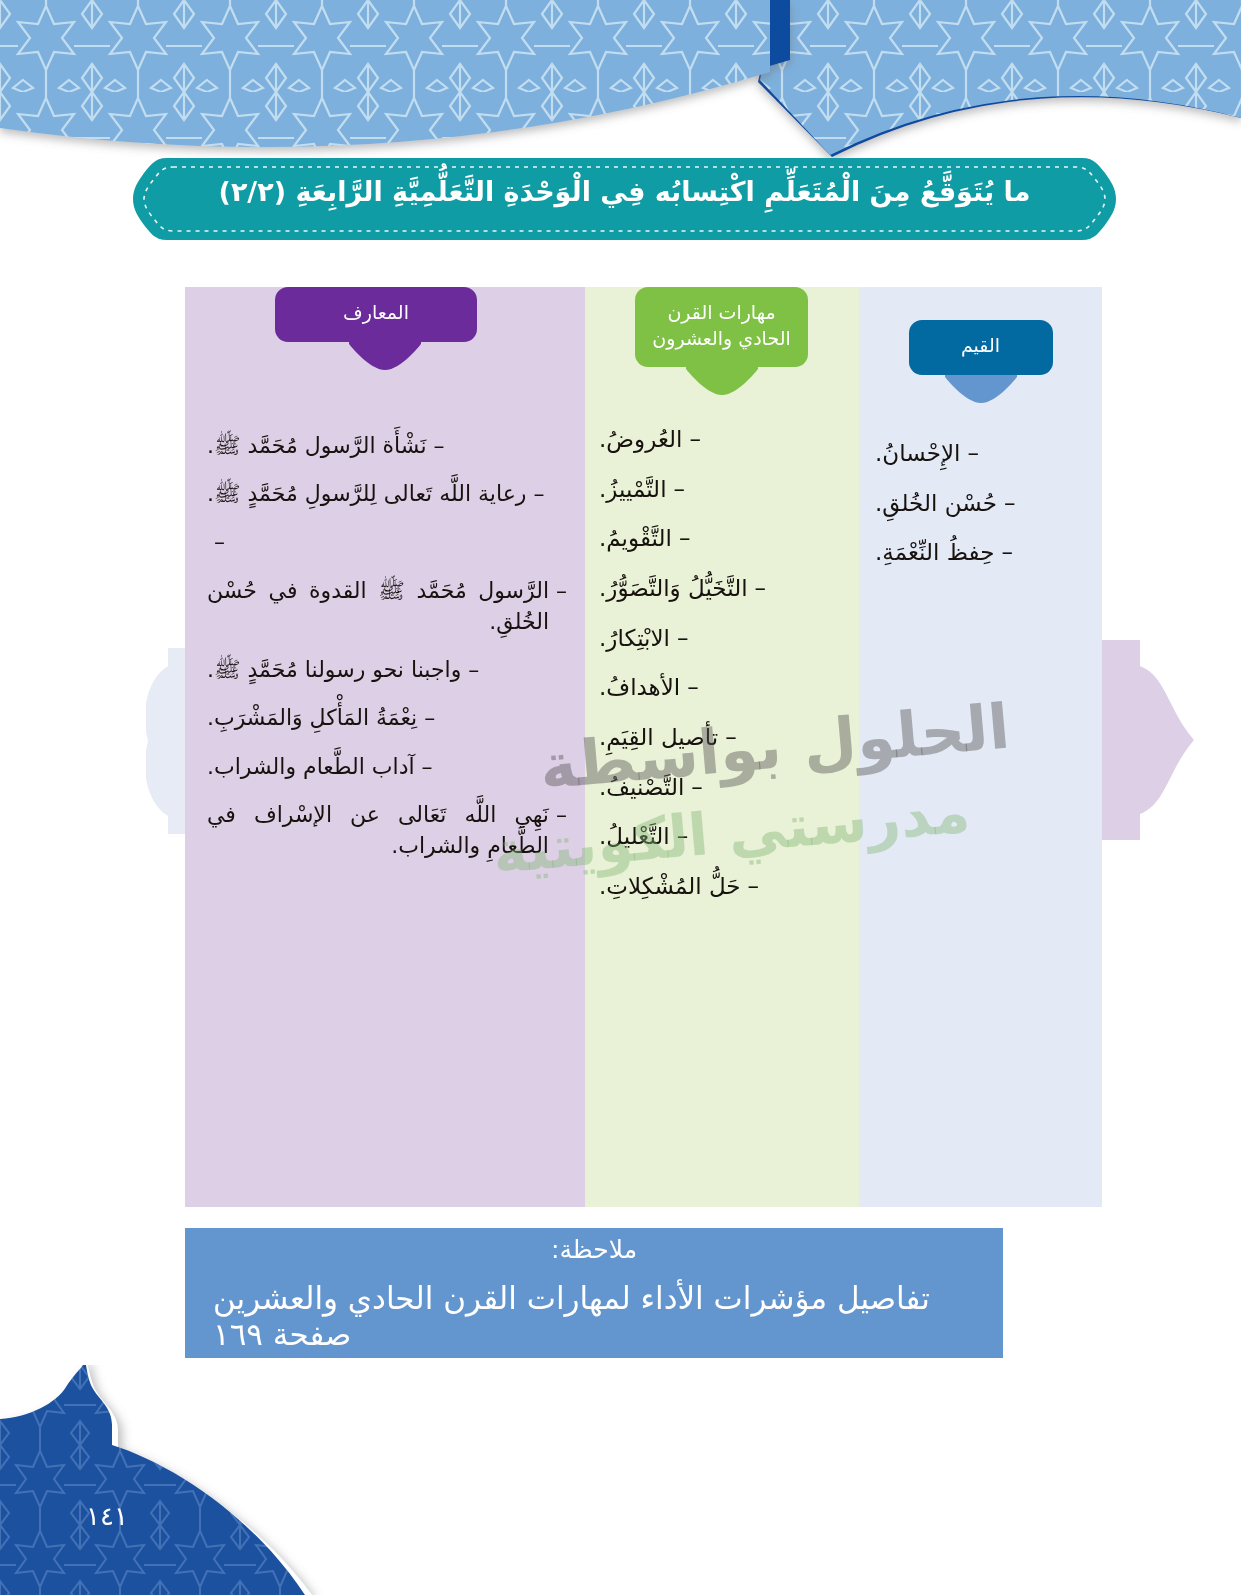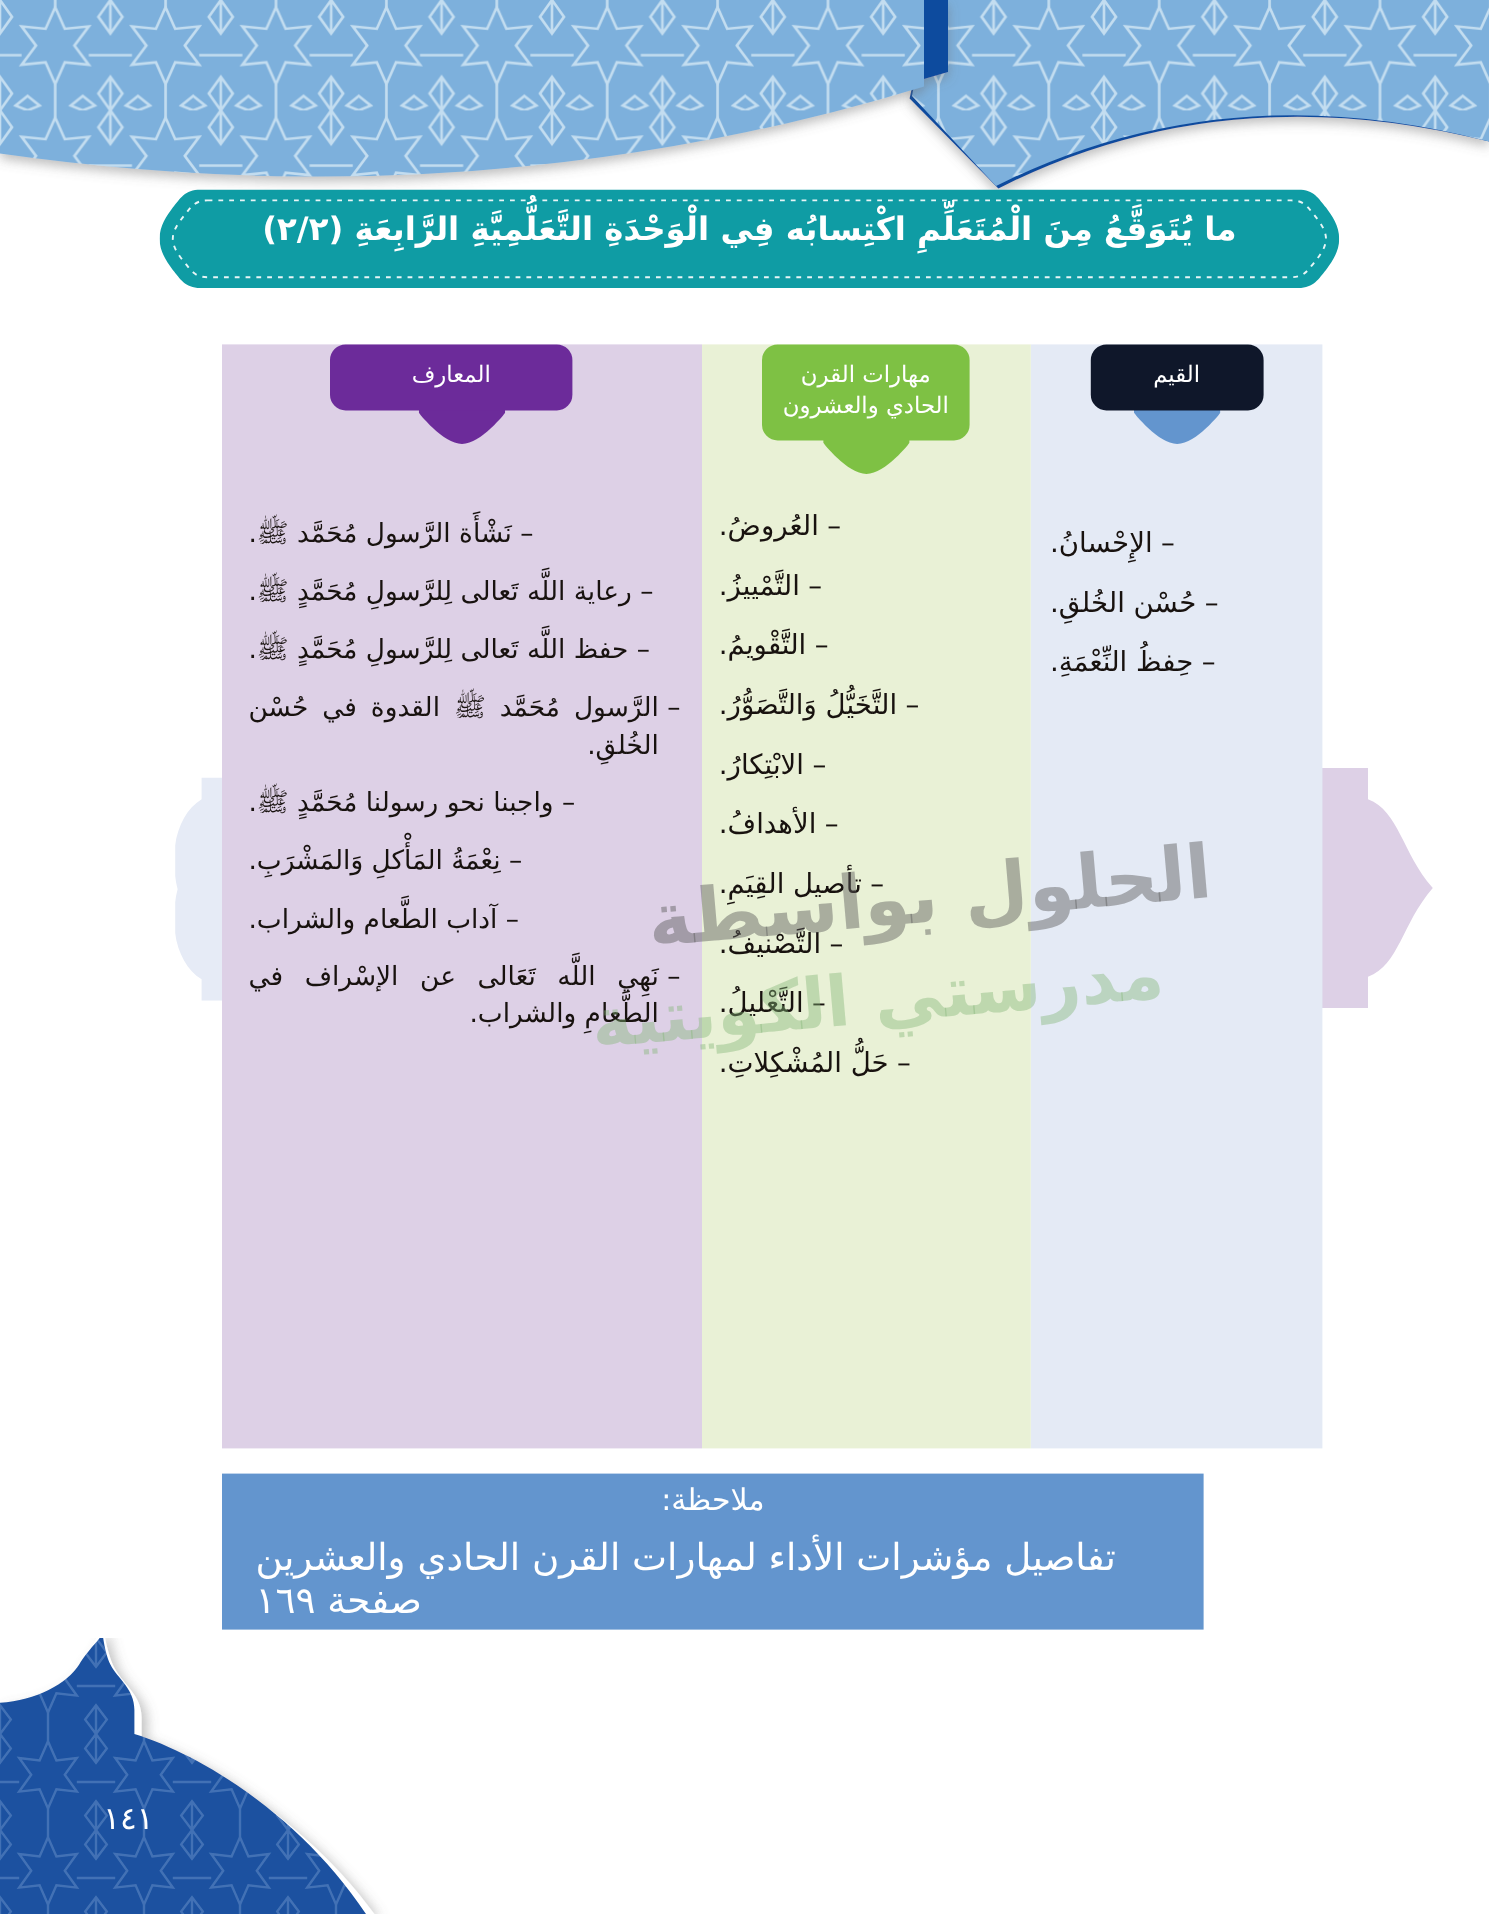--- a/index.html
+++ b/index.html
@@ -107,21 +107,21 @@
   .tab-tail {
     position: absolute;
     left: 50%;
     transform: translateX(-50%);
     top: 100%;
     margin-top: -14px;
     width: 72px;
     height: 42px;
     z-index: 1;
   }
-  .tab-values .tab-box    { background: #0f172a; }
+  .tab-values .tab-box    { background: #0369a1; margin-top: 33px; }
   .tab-skills .tab-box    { background: #7ec144; width: 173px; }
   .tab-skills             { width: 172px; }
   .tab-knowledge .tab-box { background: #6c2b9a; width: 202px; }
   .tab-knowledge          { width: 184px; }
 
   
   .col-list {
     position: absolute;
     top: 0;
     right: 0;
@@ -402,21 +402,20 @@
       <div class="item">
           <span class="dash">–</span>
           <span class="item-text">نَشْأَة الرَّسول مُحَمَّد ﷺ.</span>
         </div>
       <div class="item">
           <span class="dash">–</span>
           <span class="item-text">رعاية اللَّه تَعالى لِلرَّسولِ مُحَمَّدٍ ﷺ.</span>
         </div>
       <div class="item">
           <span class="dash">–</span>
-          <span class="item-text">حفظ اللَّه تَعالى لِلرَّسولِ مُحَمَّدٍ ﷺ.</span>
         </div>
       <div class="item justify">
           <span class="dash">–</span>
           <span class="item-text">الرَّسول مُحَمَّد ﷺ القدوة في حُسْن الخُلقِ.</span>
         </div>
       <div class="item">
           <span class="dash">–</span>
           <span class="item-text">واجبنا نحو رسولنا مُحَمَّدٍ ﷺ.</span>
         </div>
       <div class="item">

